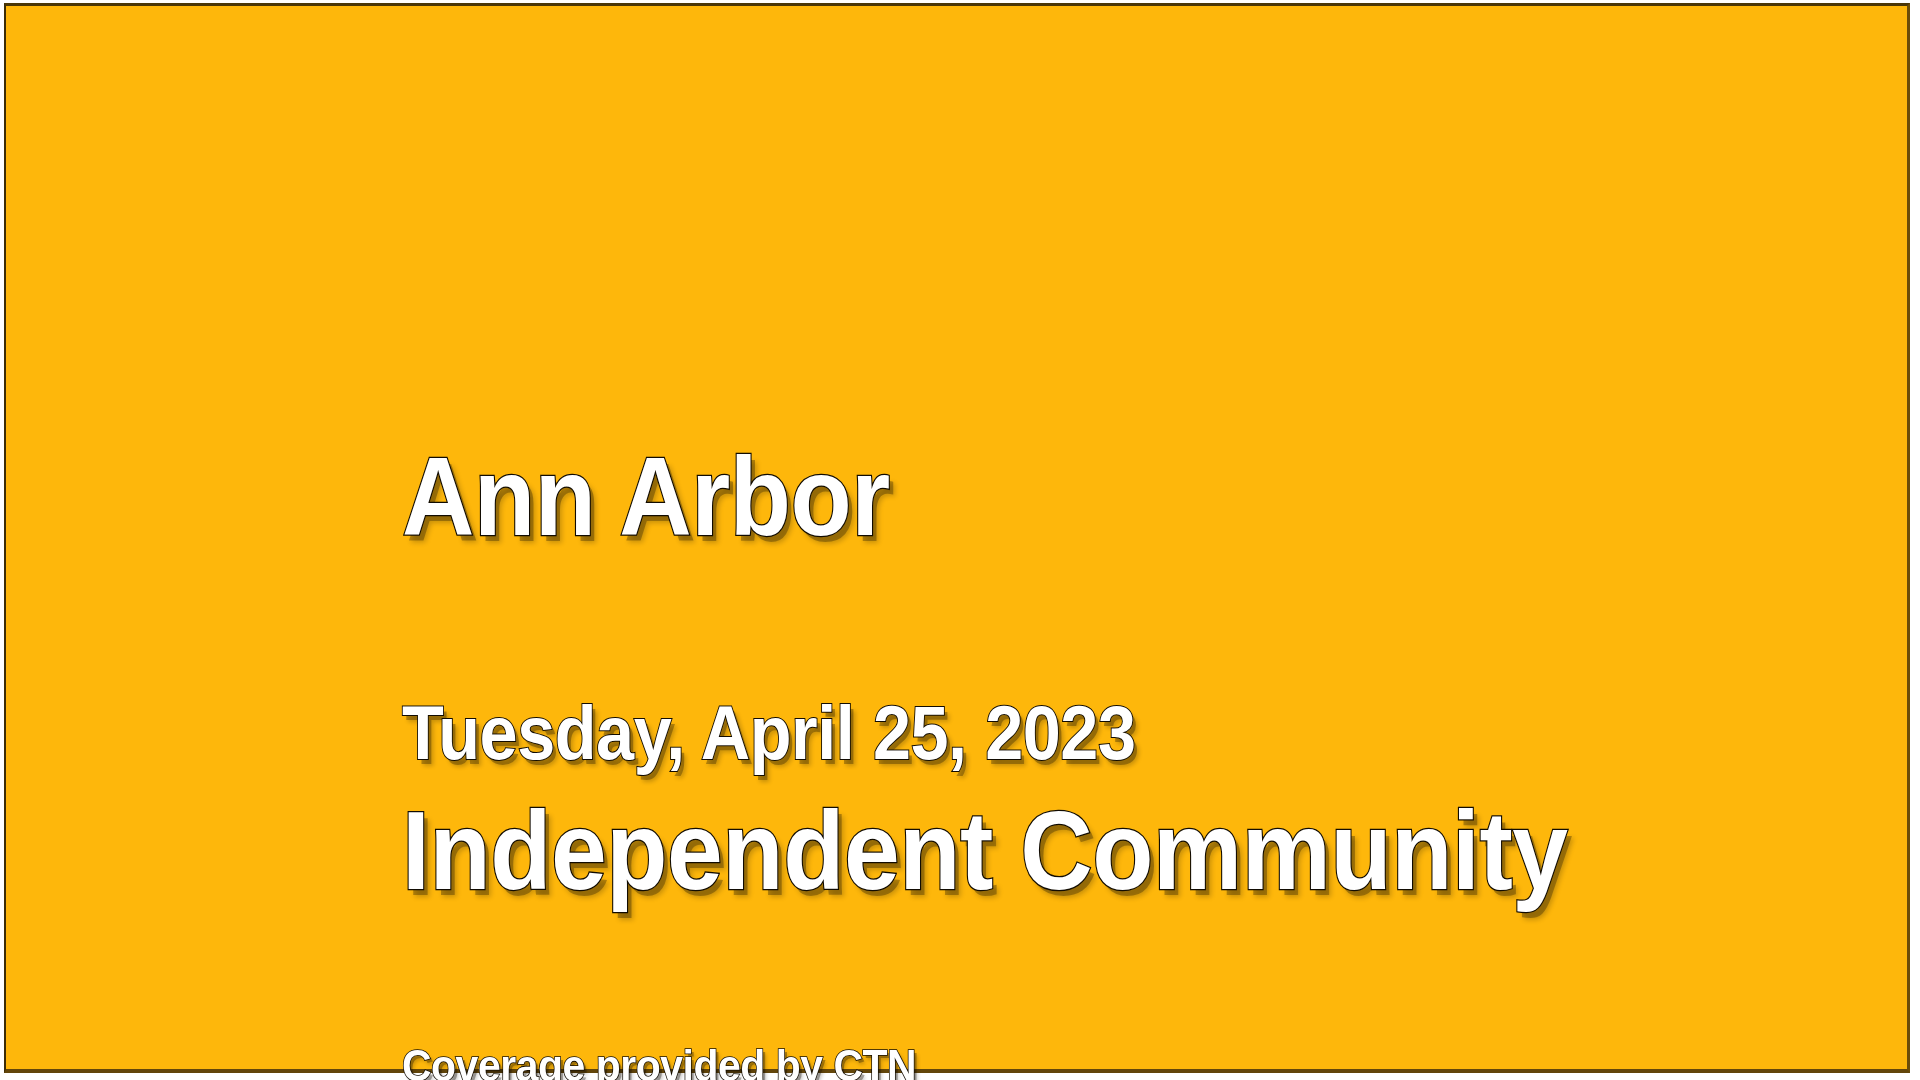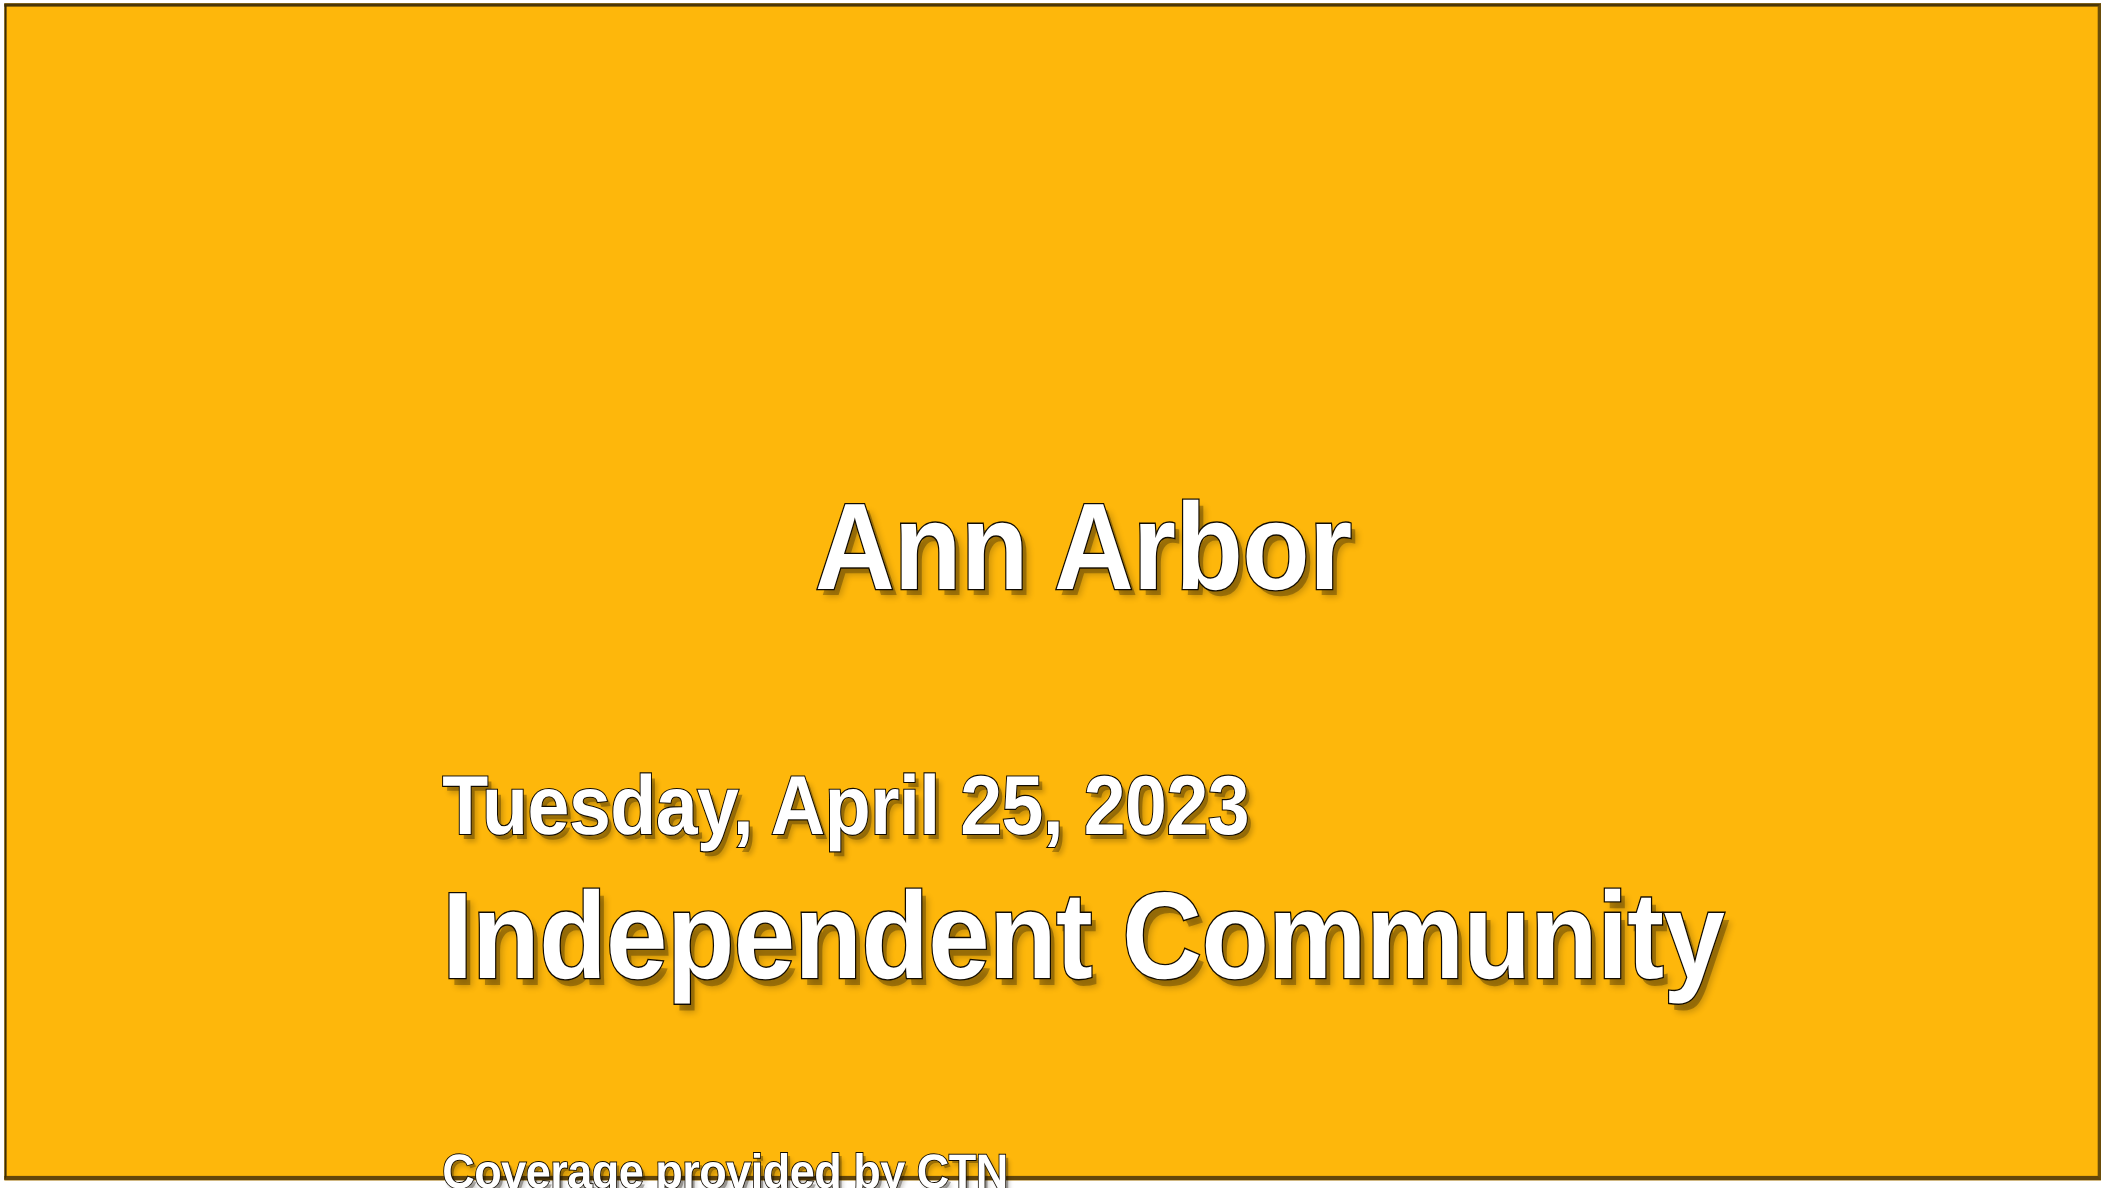--- a/index.html
+++ b/index.html
@@ -23,21 +23,20 @@
     left: 4px;
     top: 3px;
     width: 1906px;
     height: 1070px;
     background: #FEB70B;
     border-top: 3px solid #4a3607;
     border-left: 2px solid #3d2d06;
     border-right: 3px solid #6b4d09;
     border-bottom: 4px solid #63460a;
     box-sizing: border-box;
-    text-align: center;
   }
 
   .text-block {
     position: absolute;
     left: 396px;
     color: #ffffff;
     font-weight: bold;
     letter-spacing: -0.5px;
     white-space: pre;
     

